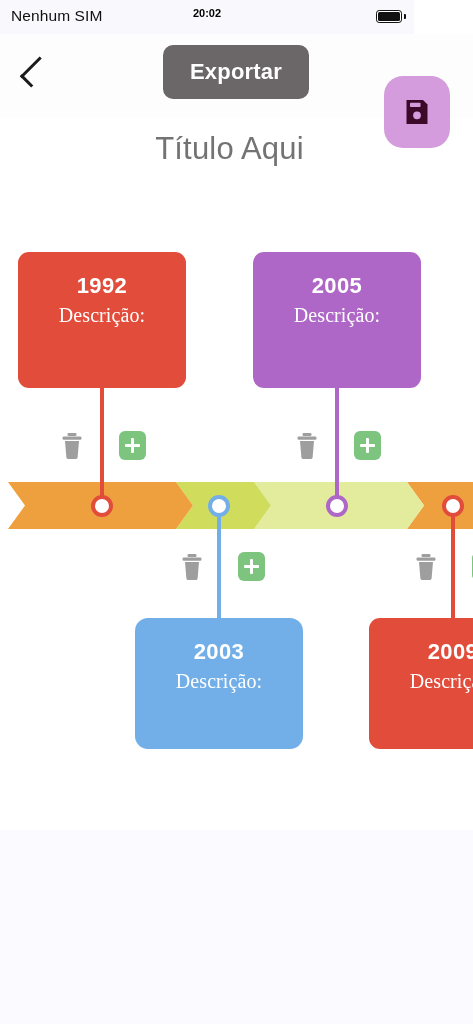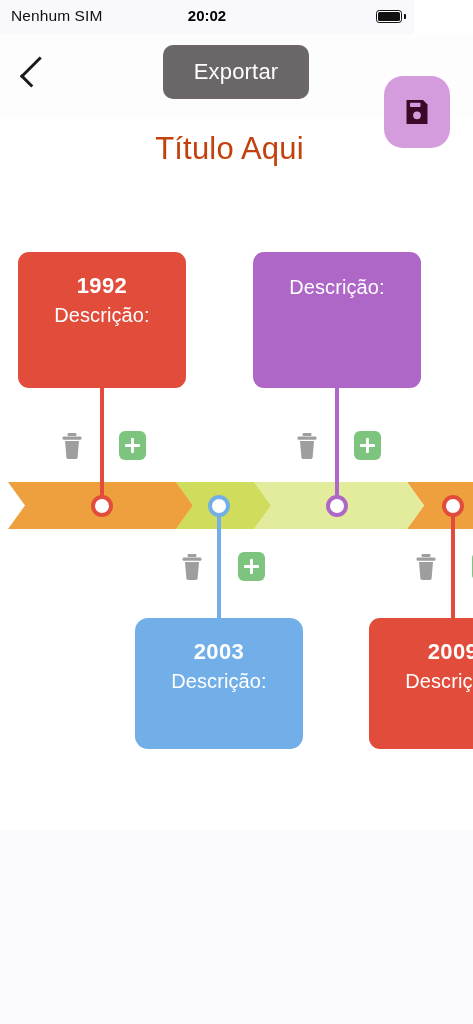--- a/index.html
+++ b/index.html
@@ -21,21 +21,21 @@
     width: 414px; height: 34px;
     background: #F9F8FC;
     display: flex; align-items: center;
   }
   .sb-carrier {
     position: absolute; left: 11px; top: 7px;
     font-size: 15.5px; color: #111; letter-spacing: 0.1px;
   }
   .sb-time {
     position: absolute; left: 0; right: 0; top: 7px;
-    text-align: center; font-size: 15px; font-weight: bold; color: #000;
+    text-align: center; font-size: 11px; font-weight: bold; color: #000;
   }
   .sb-battery {
     position: absolute; right: 12px; top: 10px;
     width: 26px; height: 13px;
     border: 1.6px solid #111; border-radius: 3.2px;
     background: #fff;
   }
   .sb-battery::after {
     content: ""; position: absolute;
     left: 1px; top: 1px; right: 1px; bottom: 1px;
@@ -64,40 +64,41 @@
     border-bottom: 3.4px solid #1b1b1b;
     transform: rotate(45deg) translate(1px, -1px);
   }
   .export-btn {
     position: absolute; left: 163px; top: 11px;
     width: 146px; height: 54px;
     background: #6B6668;
     border-radius: 10px;
     display: flex; align-items: center; justify-content: center;
     cursor: pointer;
+    font-weight: bold;
   }
   .export-btn span {
     color: #ffffff; font-size: 22px; letter-spacing: 0.2px;
   }
   .save-btn {
     position: absolute; left: 384px; top: 42px;
     width: 66px; height: 72px;
     background: #D49CDC;
     border-radius: 19px;
     display: flex; align-items: center; justify-content: center;
     cursor: pointer;
     z-index: 6;
   }
   .save-btn svg { display: block; }
 
   
   .title {
     position: absolute; top: 131px; left: 0; width: 459px;
     text-align: center;
-    font-size: 31px; color: #c2410c; font-weight: 400;
+    font-size: 31px; color: #737373; font-weight: 400;
     letter-spacing: 0.2px;
   }
 
   
   .canvas {
     position: absolute; top: 183px; left: 8px;
     width: 470px; height: 647px;
     background: #ffffff;
     overflow: hidden;
   }
@@ -122,21 +123,21 @@
     color: #ffffff;
     text-align: center;
     padding-top: 20px;
   }
   .card .yr {
     font-size: 22px; font-weight: bold; letter-spacing: 0.4px;
     line-height: 1.25;
   }
   .card .desc {
     font-size: 20px; font-weight: 400; letter-spacing: 0.1px;
-    line-height: 1.3; margin-top: 2px;
+    line-height: 1.3; margin-top: 2px; font-family: Liberation Serif, serif;
   }
 
   
   .conn {
     position: absolute; width: 4px;
   }
   .ring {
     position: absolute;
     width: 22px; height: 22px;
     border-radius: 50%;
@@ -227,20 +228,21 @@
             <rect x="1.5" y="4.6" width="19" height="3.2" rx="1.3" fill="#9E9E9E"></rect>
             <path d="M4 9h14l-1.4 16.6a1.6 1.6 0 0 1-1.6 1.4H7a1.6 1.6 0 0 1-1.6-1.4z" fill="#9E9E9E"></path>
           </svg></div>
         <div class="plus-btn" style="left: 111px; top: 248px; z-index: 18;">
           <div class="h"></div>
           <div class="v"></div>
         </div>
         <div class="conn" style="background: rgb(174, 103, 198); left: 327px; top: 199px; height: 123.5px; z-index: 20;"></div>
         <div class="ring" style="border-color: rgb(174, 103, 198); left: 318px; top: 311.5px; z-index: 22;"></div>
         <div class="card" style="left: 245px; top: 69px; width: 168px; height: 136px; background: rgb(174, 103, 198); z-index: 24;">
+          <div class="yr">2005</div>
           <div class="desc">Descrição:</div>
         </div>
         <div class="trash" style="left: 288px; top: 249px; z-index: 18;"><svg width="22" height="28" viewBox="0 0 22 28">
             <rect x="6.5" y="1" width="9" height="3" rx="1.2" fill="#9E9E9E"></rect>
             <rect x="1.5" y="4.6" width="19" height="3.2" rx="1.3" fill="#9E9E9E"></rect>
             <path d="M4 9h14l-1.4 16.6a1.6 1.6 0 0 1-1.6 1.4H7a1.6 1.6 0 0 1-1.6-1.4z" fill="#9E9E9E"></path>
           </svg></div>
         <div class="plus-btn" style="left: 346px; top: 248px; z-index: 18;">
           <div class="h"></div>
           <div class="v"></div>

